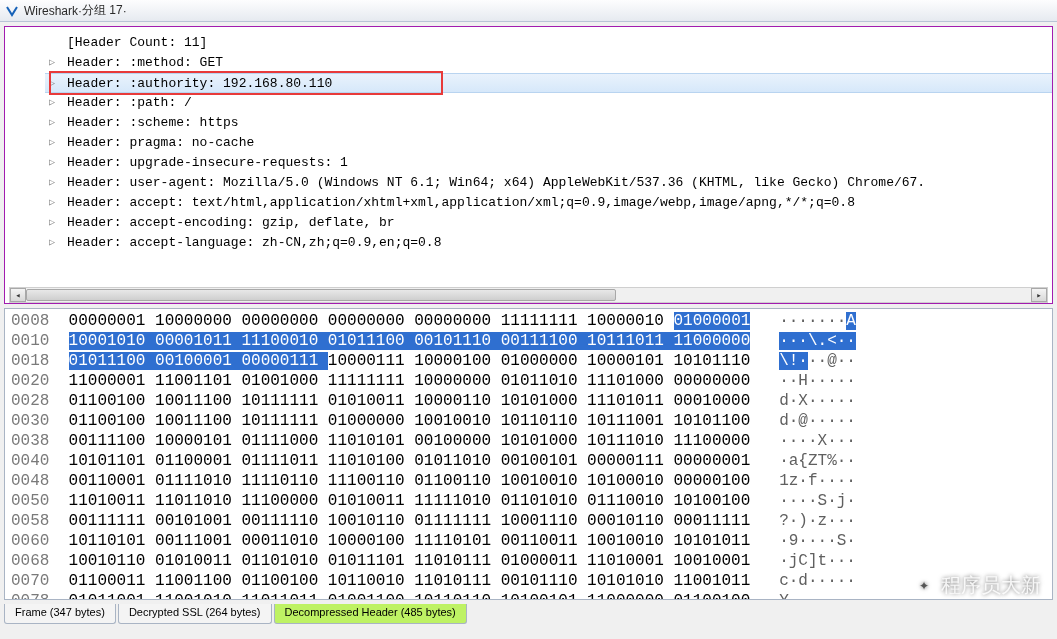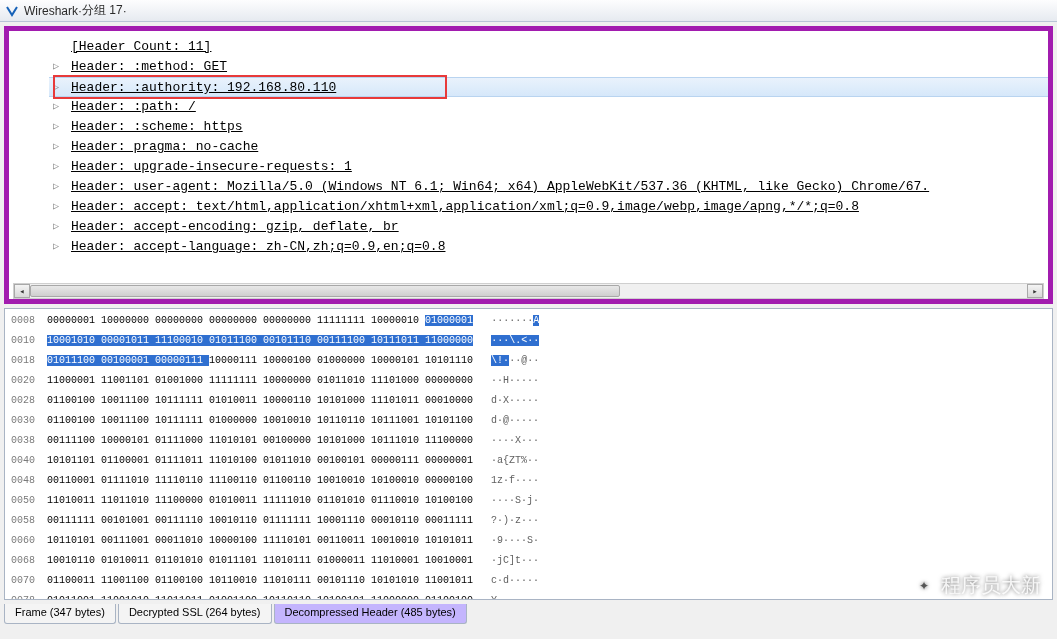--- a/index.html
+++ b/index.html
@@ -22,26 +22,25 @@
   font-family: "Segoe UI", Tahoma, sans-serif;
   font-size: 12px;
   color: #2a2a2a;
 }
 .titlebar .icon {
   width: 16px; height: 16px; margin-right: 4px;
   display: inline-flex; align-items: center; justify-content: center;
 }
 .tree-pane {
   background: #ffffff;
-  border: 5px solid #a21caf;
+  border: 1px solid #a21caf;
   margin: 4px 4px 0 4px;
   height: 278px;
   overflow: auto;
   position: relative;
-  text-decoration: underline;
 }
 .tree-inner { padding: 6px 0 6px 40px; }
 .tree-line {
   height: 20px;
   line-height: 20px;
   white-space: nowrap;
   color: #000;
   position: relative;
   padding-left: 22px;
 }
@@ -85,21 +84,21 @@
   font-size: 9px; color: #333;
 }
 .hex-pane {
   background: #ffffff;
   border: 1px solid #a9b4c4;
   margin: 4px;
   height: 292px;
   overflow: hidden;
   position: relative;
   font-family: "Consolas","Courier New",monospace;
-  font-size: 10px;
+  font-size: 16px;
   line-height: 20px;
 }
 .hex-inner { padding: 2px 6px; }
 .hex-row { white-space: pre; color: #000; height: 20px; }
 .hex-row .offset { color: #7a7a7a; }
 .hex-row .sel { background: #2f6fd0; color: #fff; }
 .hex-row .ascii { color: #606060; }
 .hex-row .ascii .sel { background: #2f6fd0; color: #fff; }
 .tabs {
   height: 20px;
@@ -110,21 +109,21 @@
 }
 .tab {
   border: 1px solid #a9b4c4;
   border-top: none;
   background: #f4f4f4;
   padding: 2px 10px;
   margin-right: 2px;
   border-radius: 0 0 3px 3px;
   color: #000;
 }
-.tab.active { background: #c4b5fd; }
+.tab.active { background: #bef264; }
 .watermark {
   position: absolute;
   right: 16px; bottom: 40px;
   color: rgba(255,255,255,0.85);
   font-family: "Microsoft YaHei", sans-serif;
   font-size: 20px;
   text-shadow: 0 0 4px rgba(0,0,0,0.6);
   display: flex; align-items: center; gap: 6px;
   pointer-events: none;
 }

